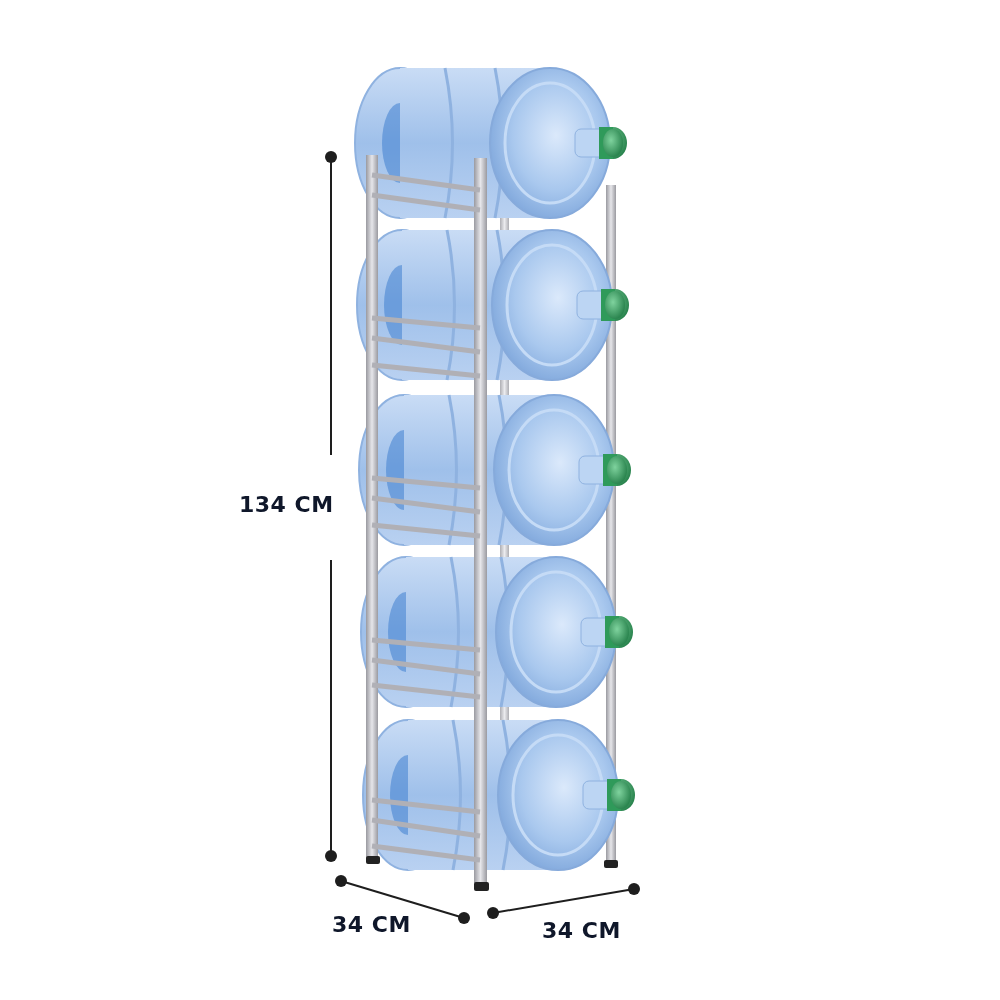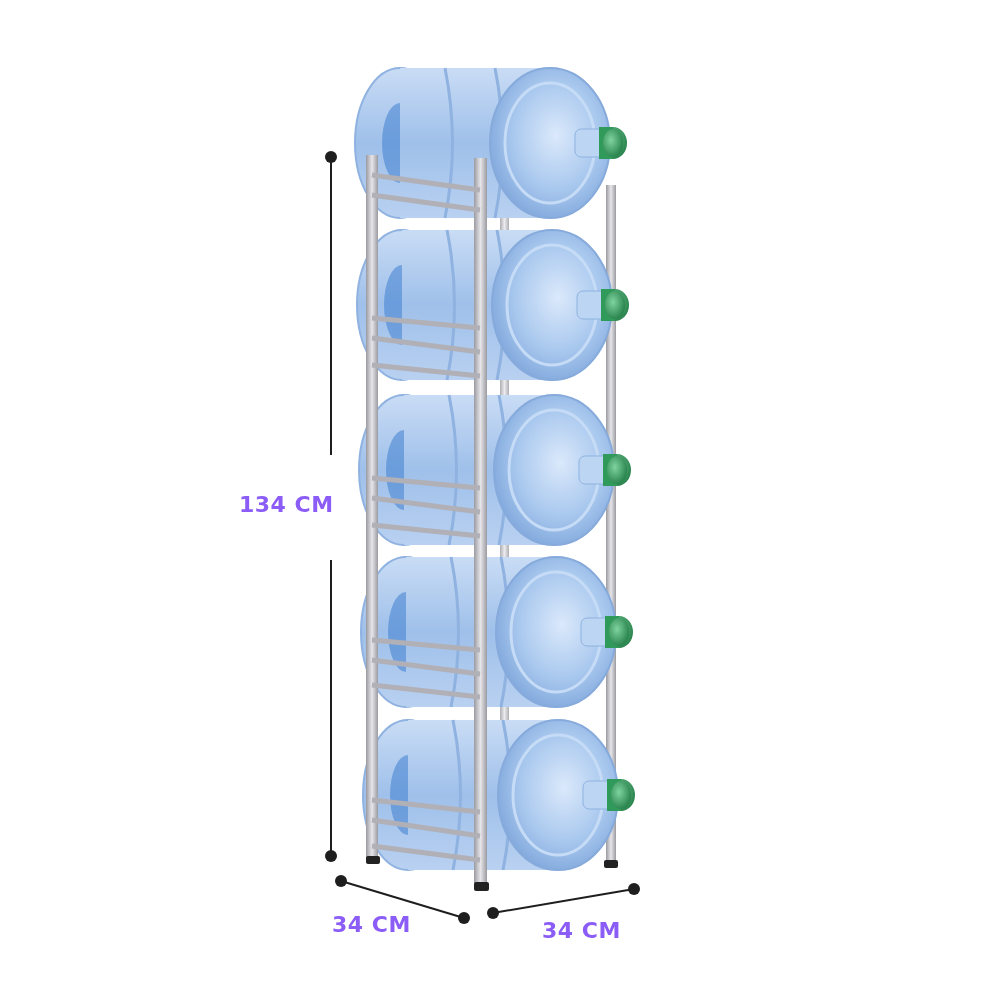--- a/index.html
+++ b/index.html
@@ -1,18 +1,18 @@
 <!DOCTYPE html>
 <html><head>
 <meta charset="utf-8">
 <style>
   html, body { margin: 0; padding: 0; background: #ffffff; }
   body { width: 1000px; height: 1000px; position: relative; overflow: hidden; font-family: "DejaVu Sans", sans-serif; }
   .stage { position: absolute; left: 0; top: 0; width: 1000px; height: 1000px; }
-  .label { position: absolute; font-weight: 600; color: #8b5cf6; font-size: 22px; letter-spacing: 0.5px; white-space: nowrap; }
+  .label { position: absolute; font-weight: 600; color: #0f172a; font-size: 22px; letter-spacing: 0.5px; white-space: nowrap; }
   svg { position: absolute; left: 0; top: 0; }
 </style>
 </head>
 <body>
 
 <div class="stage">
   <svg width="1000" height="1000" viewBox="0 0 1000 1000">
     <defs>
       <radialGradient id="bottleGrad" cx="0.55" cy="0.45" r="0.6">
         <stop offset="0" stop-color="#dbe9fb"></stop>

